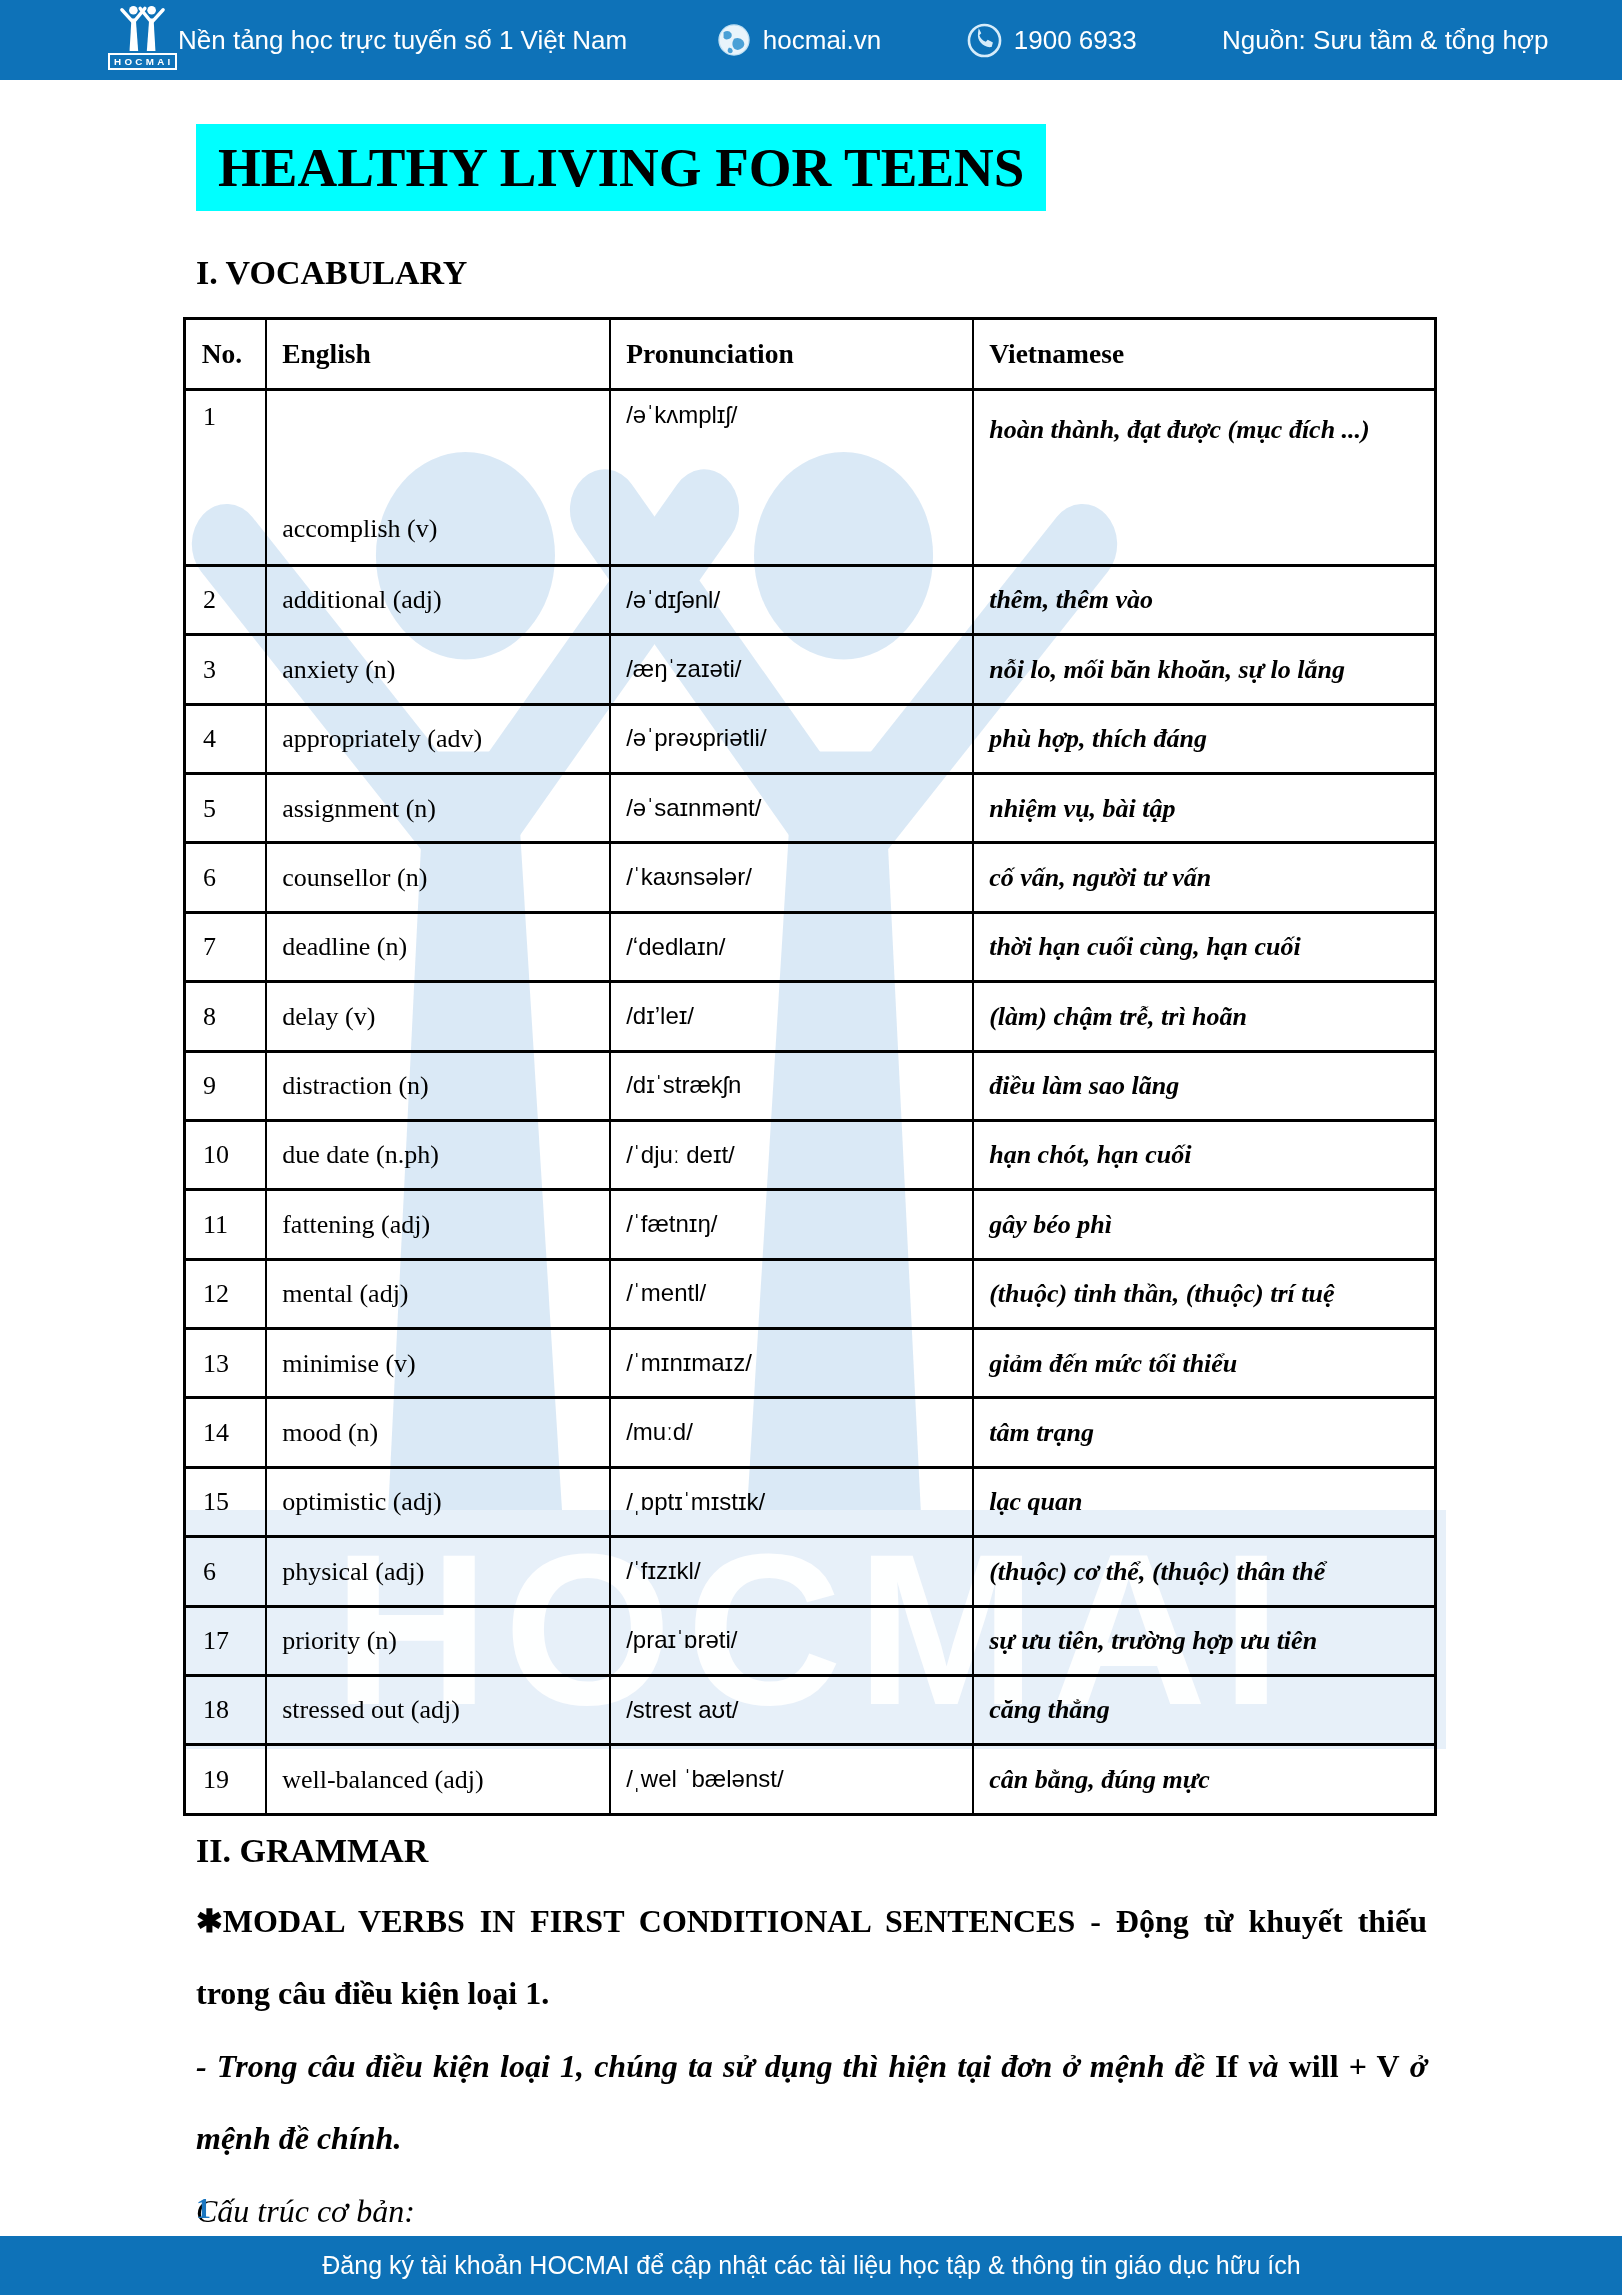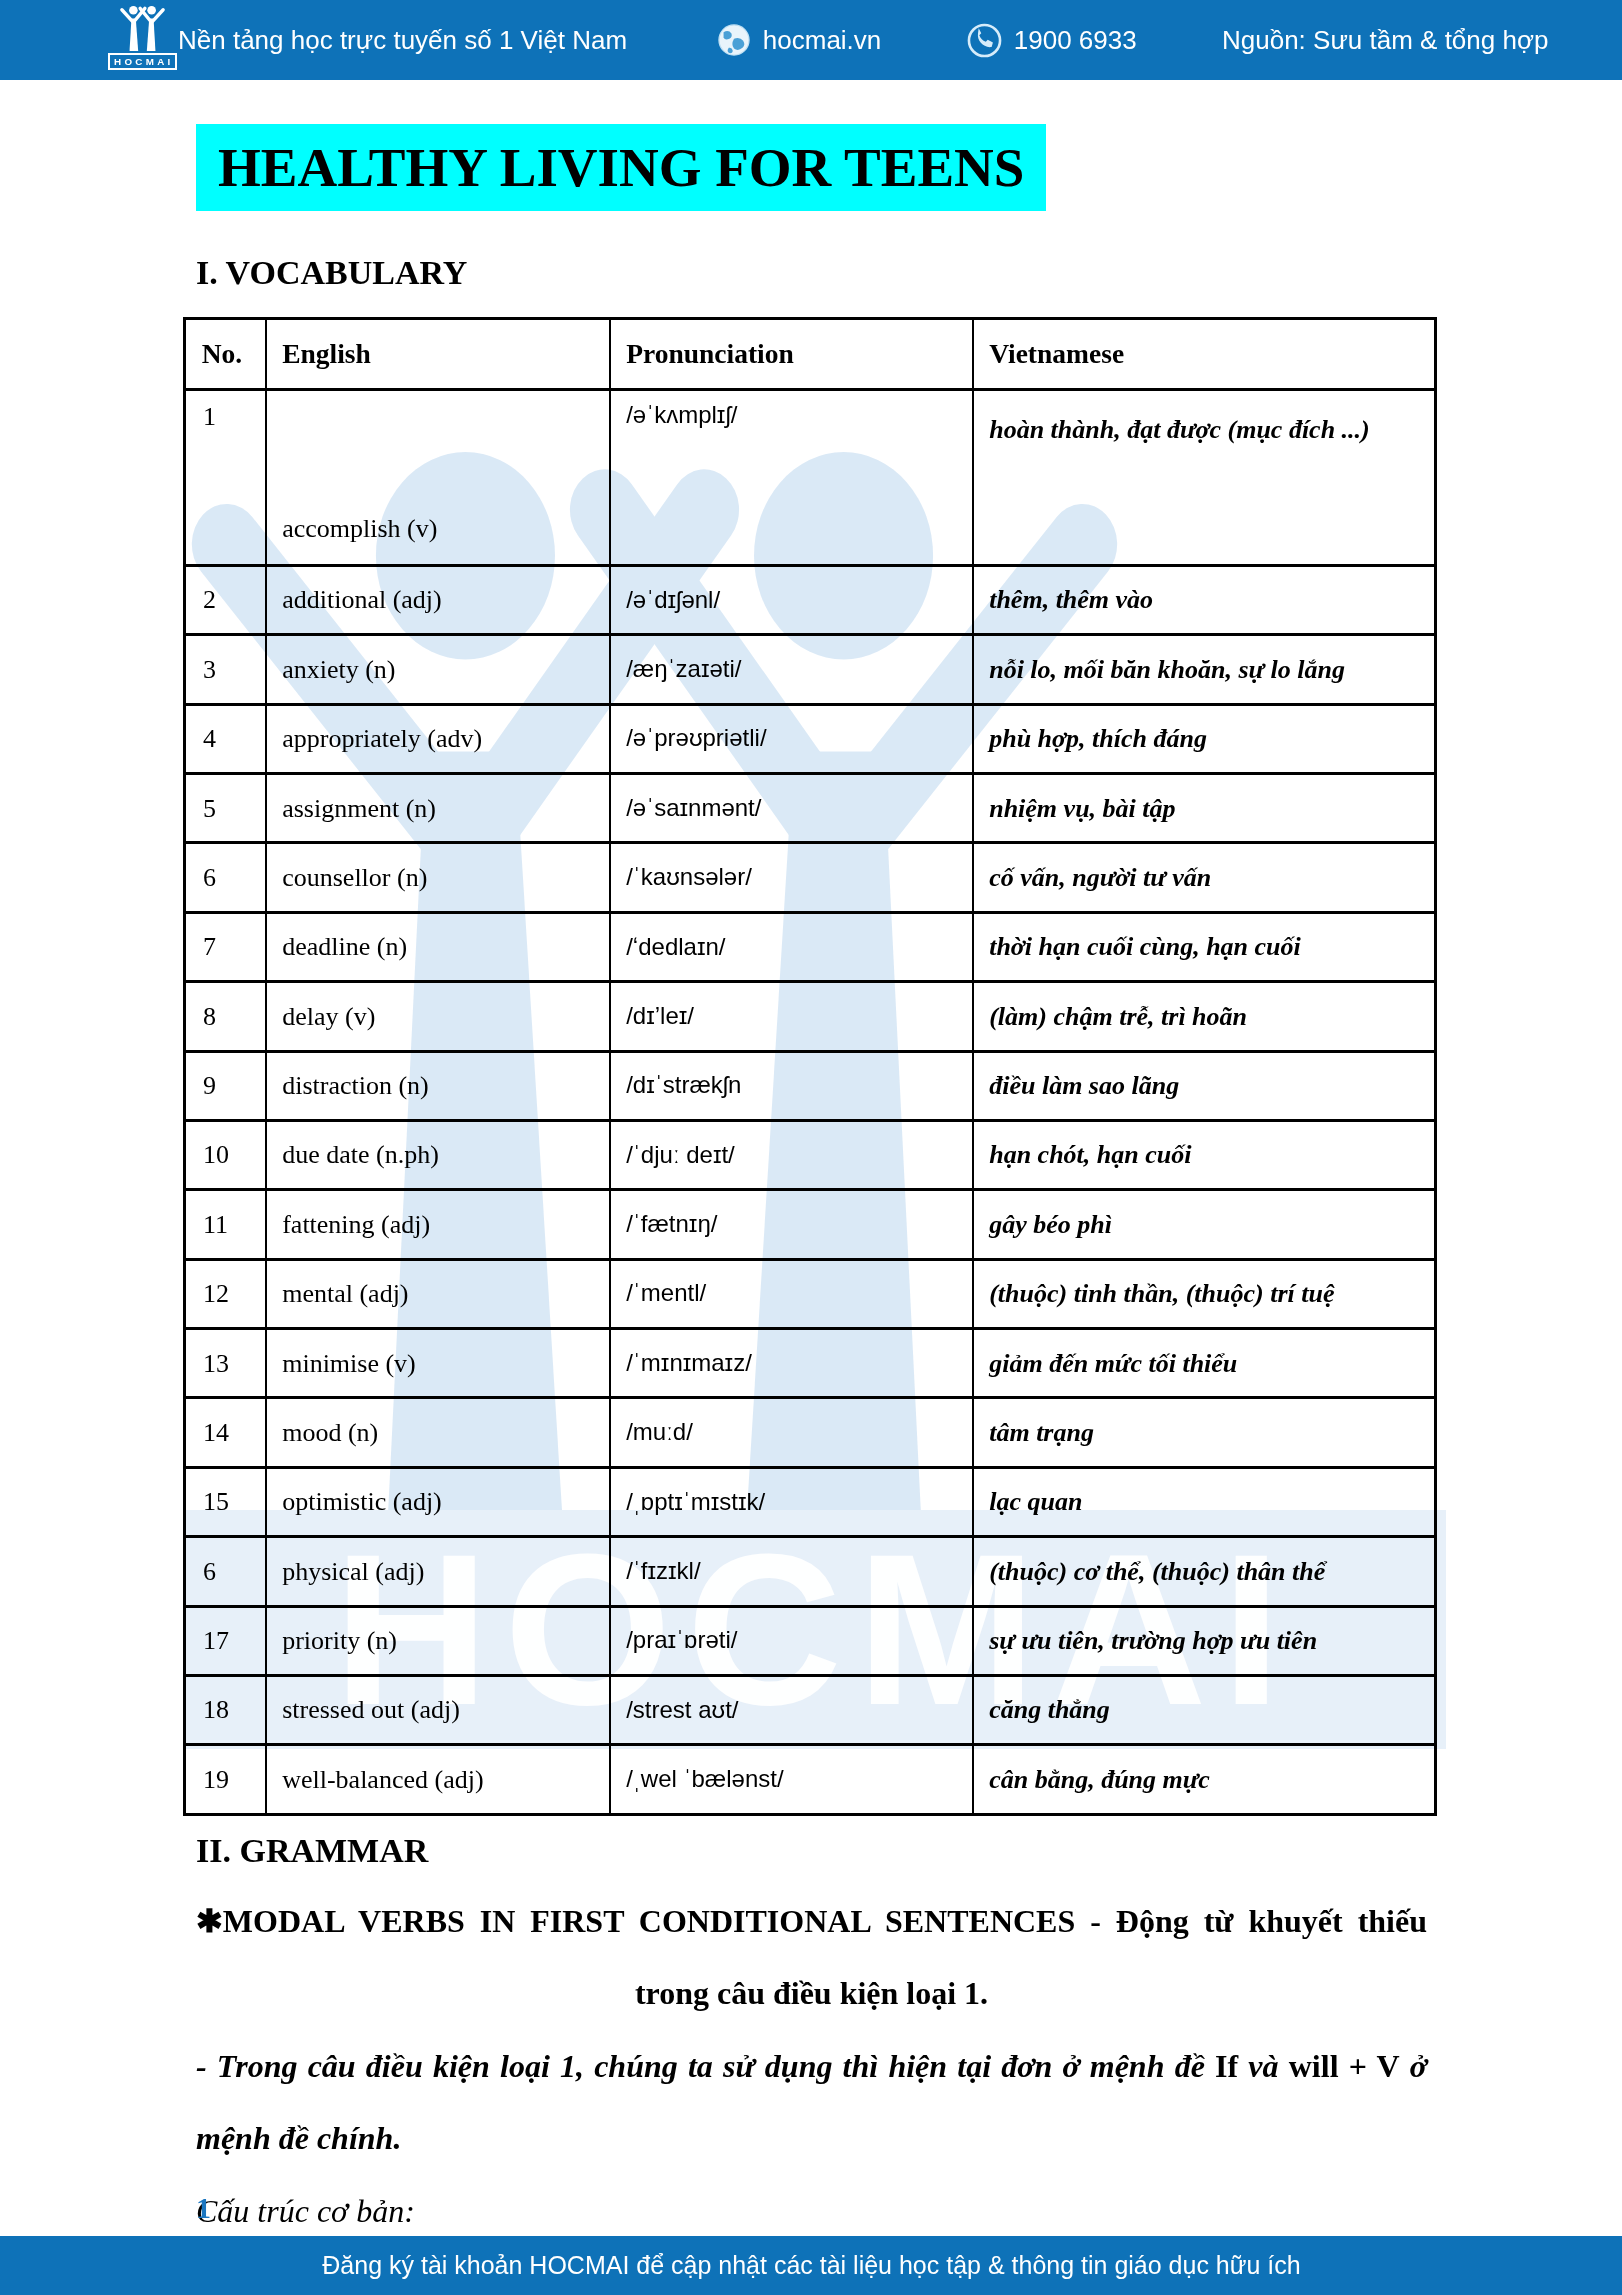--- a/index.html
+++ b/index.html
@@ -44,21 +44,21 @@
   .vocab td{font-size:26px;height:56px;padding:5.2px 11.8px 5.2px 15.7px;line-height:1.2;}
   .vocab td.no{padding-left:17px;}
   .vocab td.pron{font-family:Liberation Sans, sans-serif;font-size:24px;}
   .vocab td.vi{font-style:italic;font-weight:bold;}
   .vocab tr.tall td{height:143px;vertical-align:top;padding-top:10.5px;}
   .vocab tr.tall td.en{vertical-align:bottom;padding-bottom:19.6px;}
   .vocab tr.tall td.vi{line-height:2.25;}
 
   .gline{font-size:32px;margin:31px 0 0;line-height:1.3;}
   .jline{text-align:justify;text-align-last:justify;}
-  .bold{font-weight:bold;text-align:center;}
+  .bold{font-weight:bold;}
   .bi{font-weight:bold;font-style:italic;}
   .it{font-style:italic;}
   .formula{text-align:center;font-weight:bold;font-size:30px;margin-top:37px;}
 
   
   .pagenum{position:absolute;left:196px;top:2191px;z-index:3;color:#1b76c0;
            font-size:30px;font-weight:bold;}
   .botbar{position:absolute;left:0;bottom:0;width:1623px;height:59px;background:#0e72b8;z-index:5;
           display:flex;align-items:center;justify-content:center;color:#fff;
           font-family:"Liberation Sans",sans-serif;font-size:25px;}

